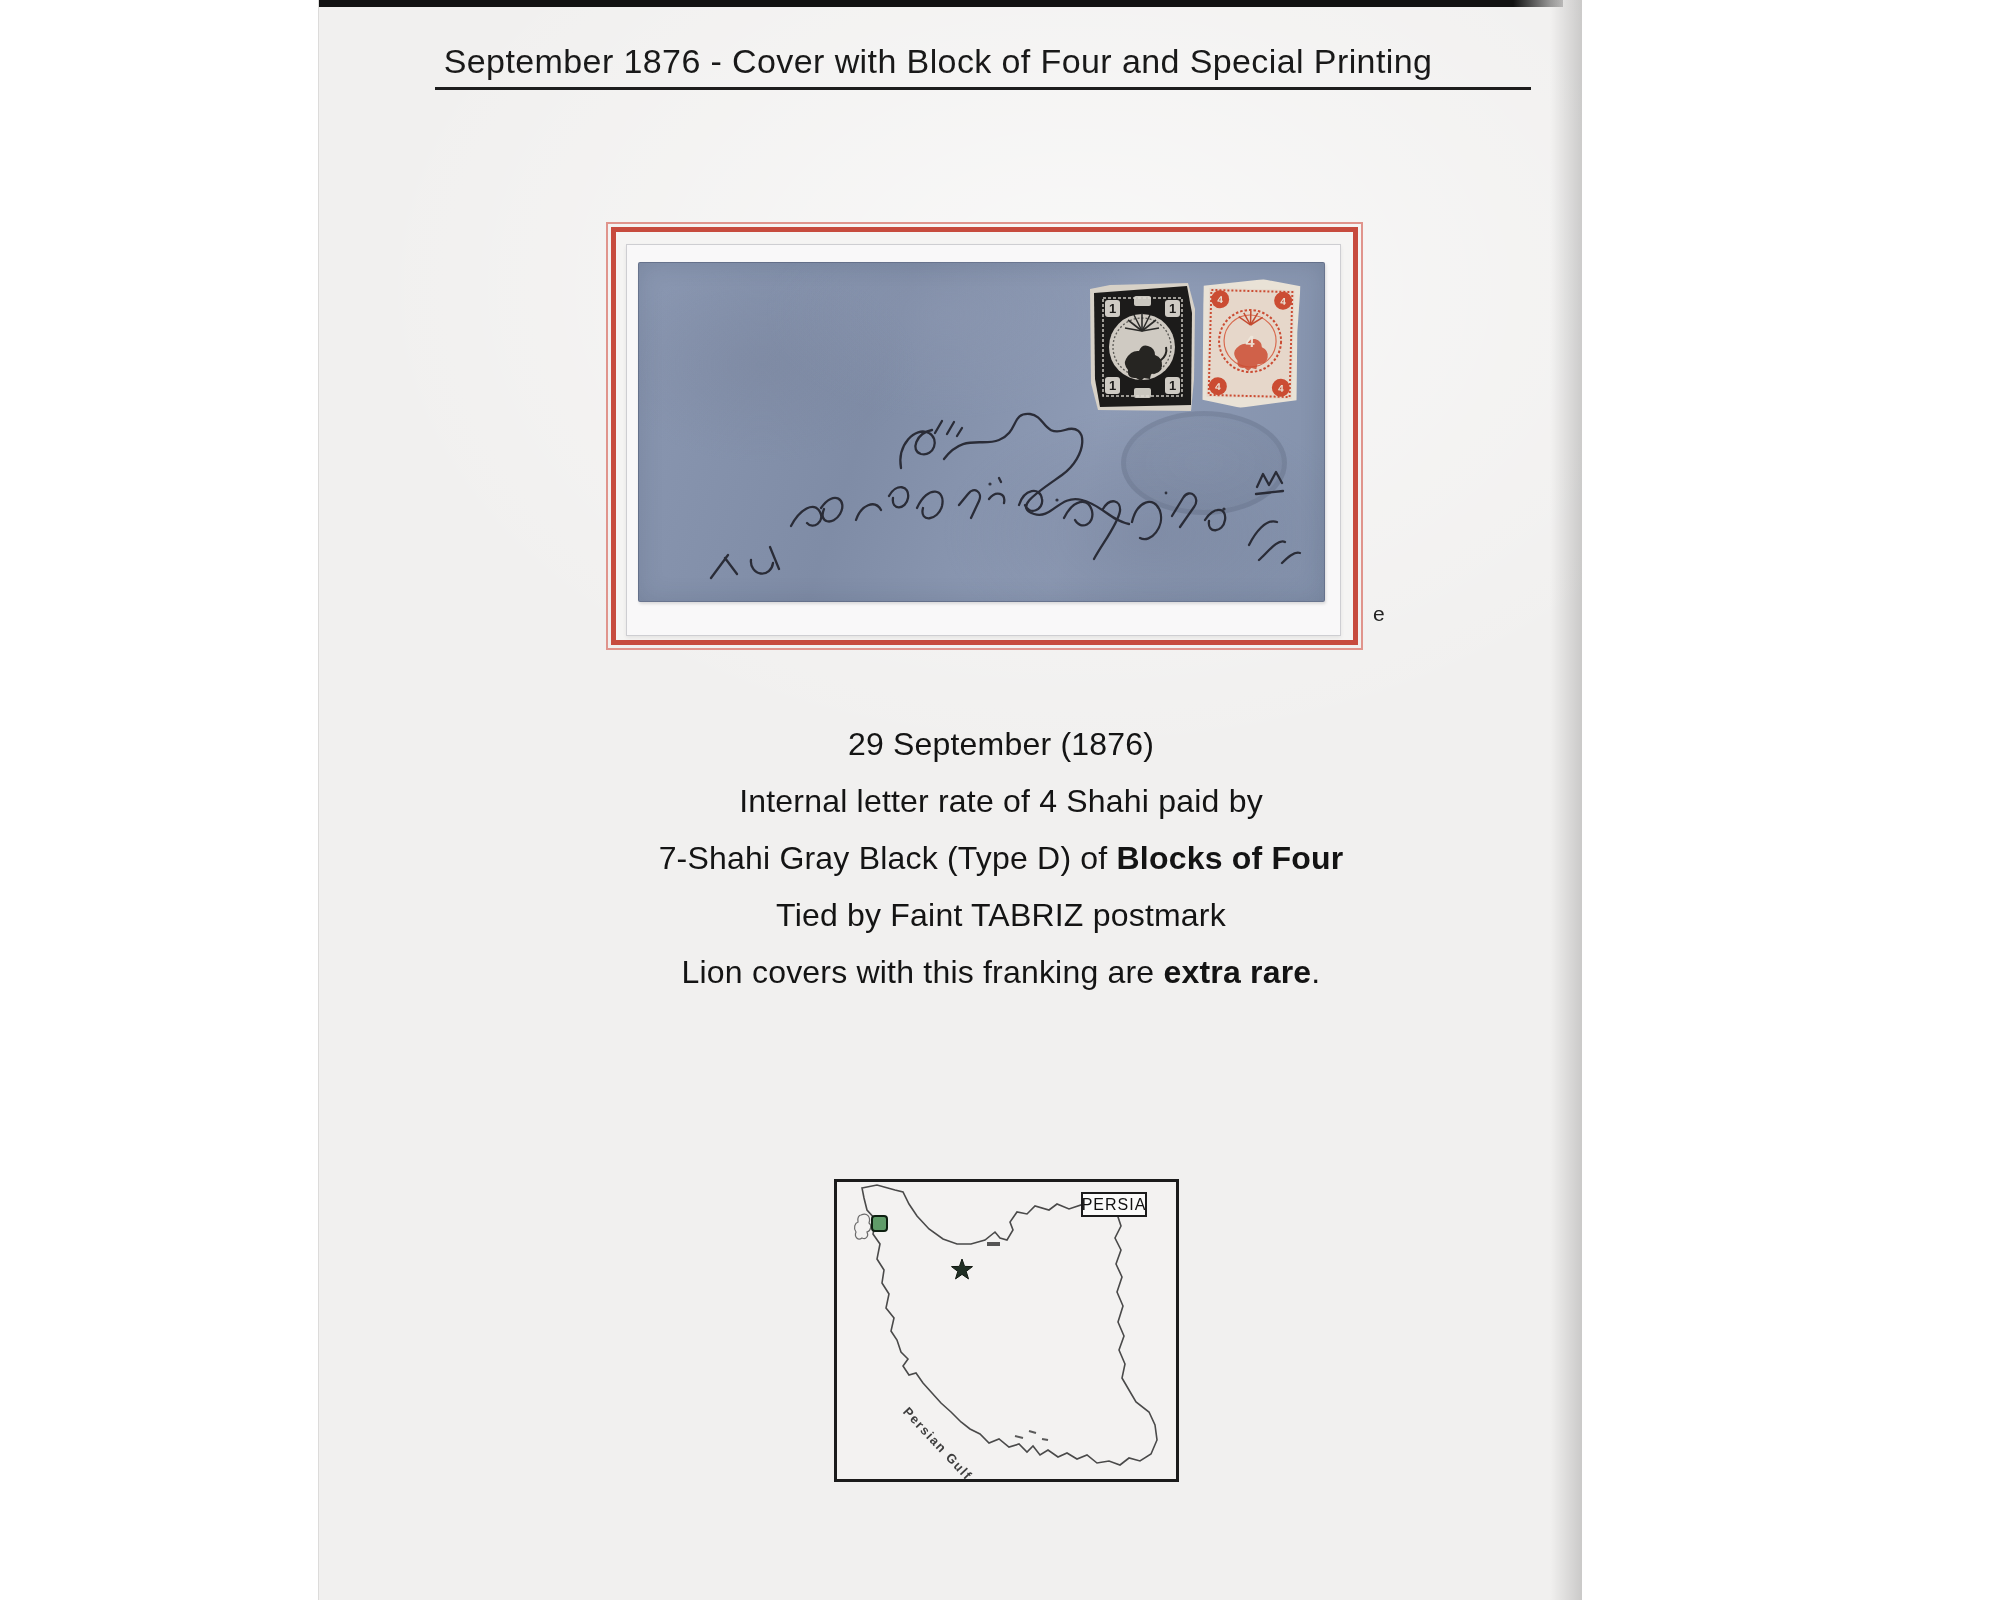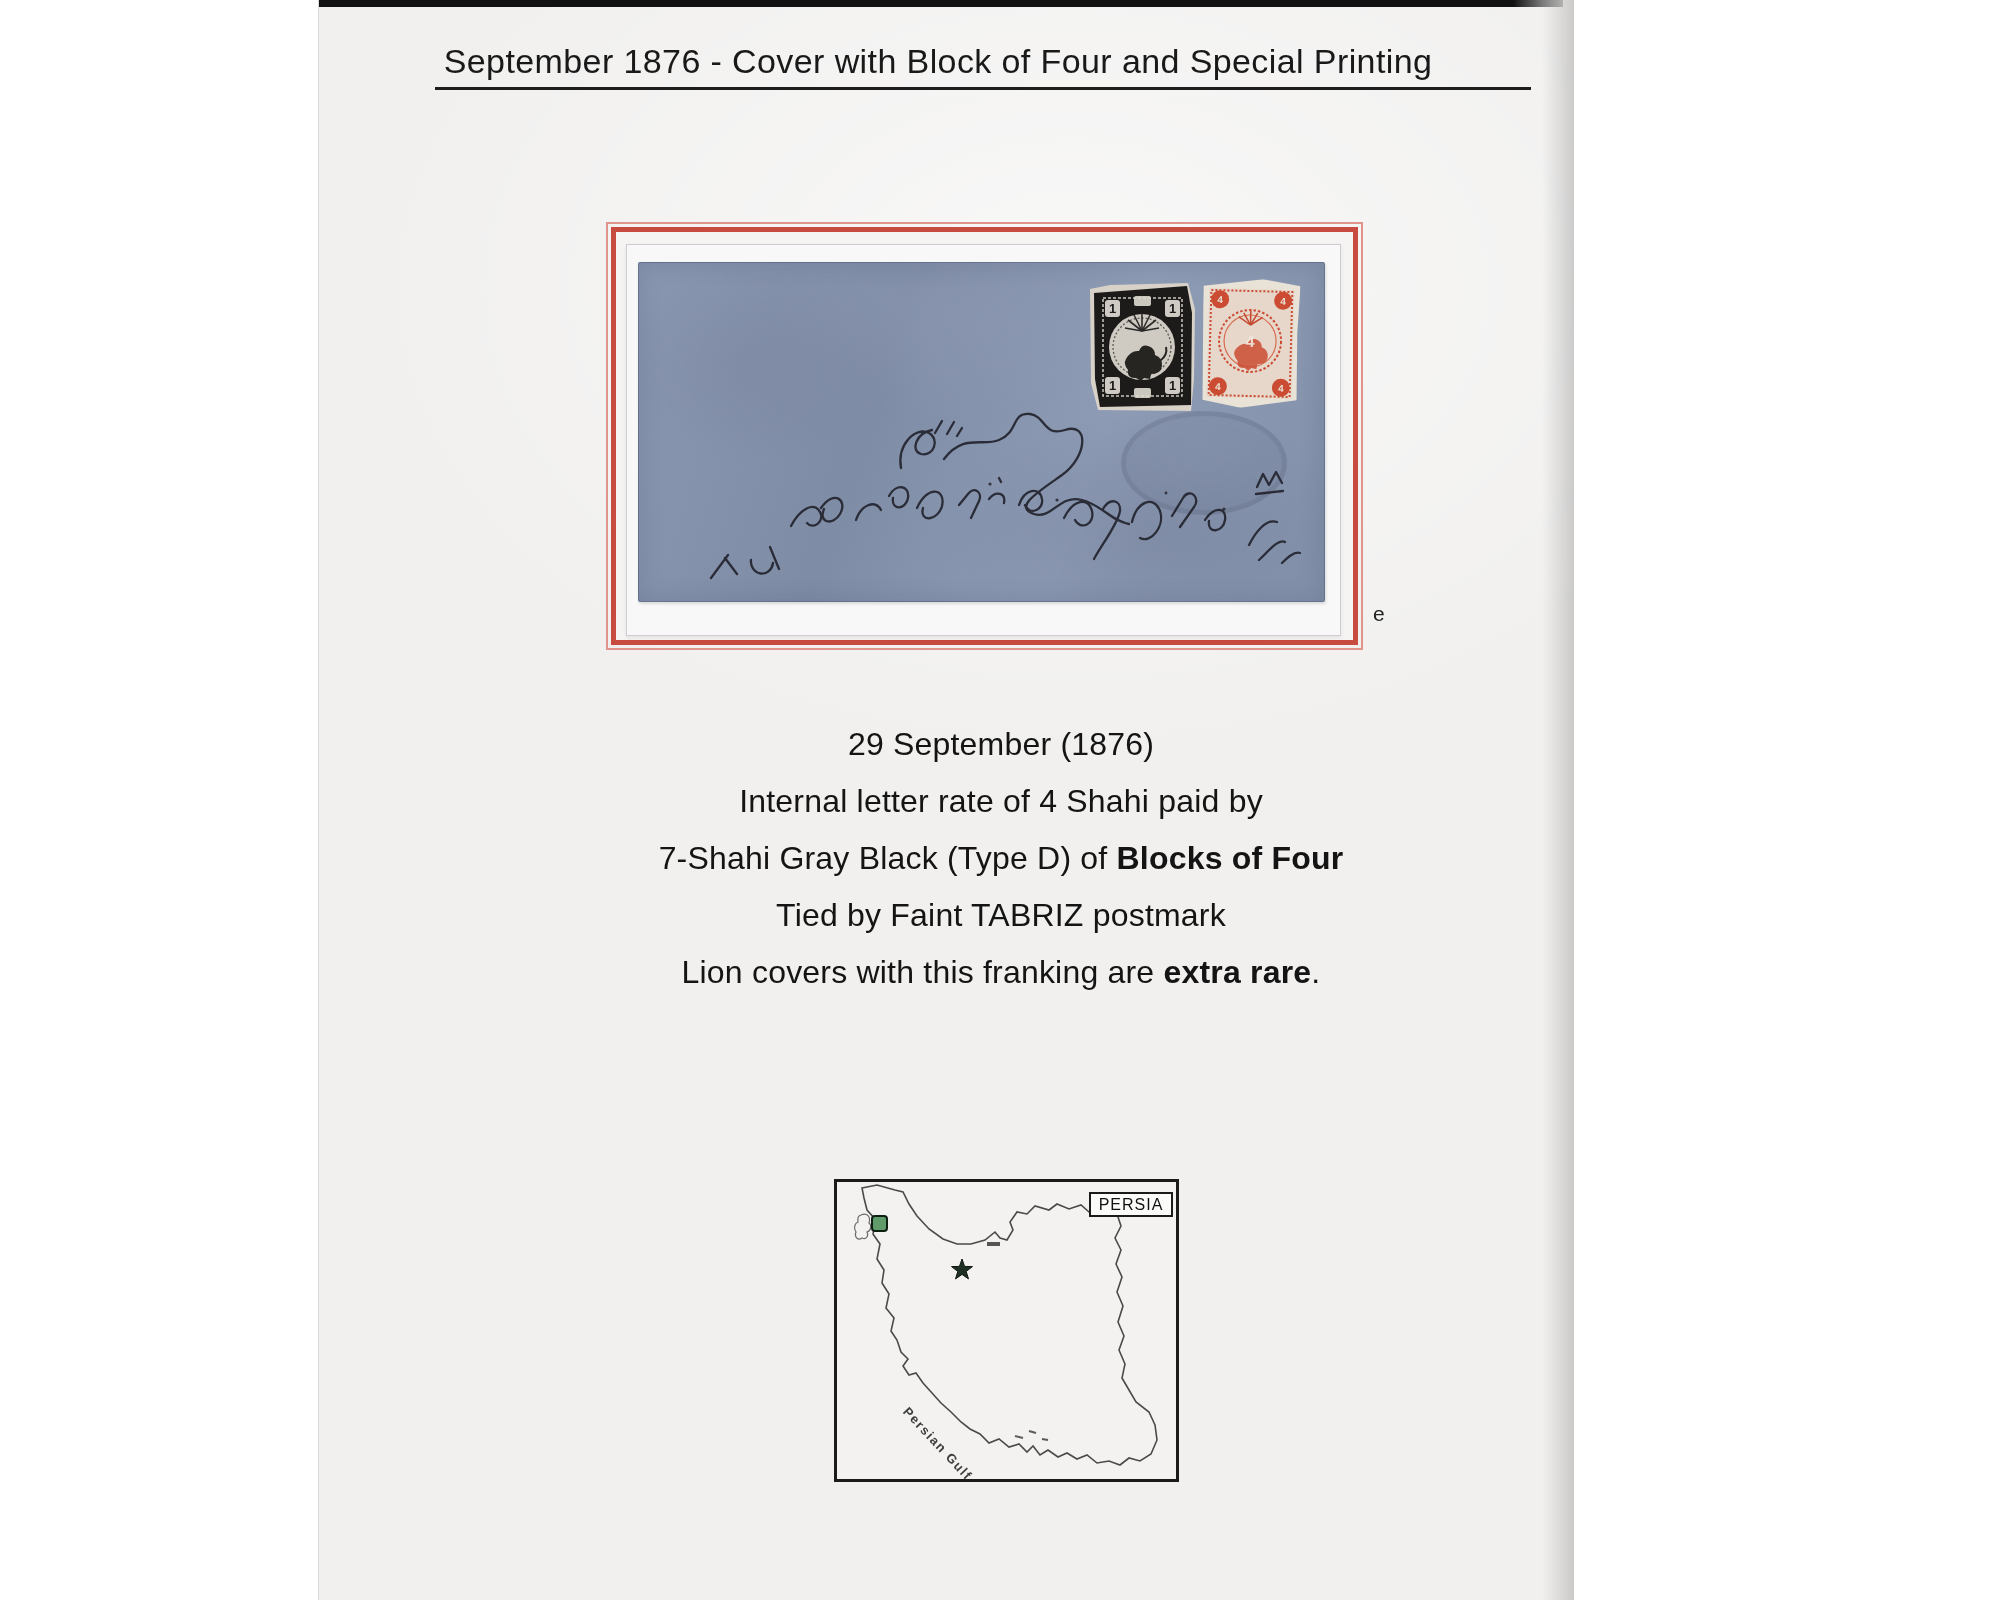--- a/index.html
+++ b/index.html
@@ -9,20 +9,21 @@
     font-family:"Liberation Sans", sans-serif;
     color:#1a1a1a;
   }
   
   .page {
     position:absolute; left:318px; top:0; width:1255px; height:1600px;
     background:
       radial-gradient(1200px 800px at 60% 18%, rgba(255,255,255,0.55), rgba(255,255,255,0) 60%),
       #f1f0ef;
     border-left:1px solid #dcdbda;
+    padding-left:8px;
   }
   .topbar {
     position:absolute; left:0; top:0; width:1244px; height:7px;
     background:linear-gradient(to right, #121212 96%, rgba(18,18,18,0.2));
   }
   .right-shadow {
     position:absolute; right:0; top:0; width:32px; height:1600px;
     background:linear-gradient(to right, rgba(0,0,0,0), rgba(0,0,0,0.16));
   }
   
@@ -79,21 +80,21 @@
     letter-spacing:0.2px;
   }
   .desc b { font-weight:700; }
   
   .map-box {
     position:absolute; left:515px; top:1179px; width:345px; height:303px;
     border:3px solid #1b1b1b; box-sizing:border-box; background:#f3f2f1;
   }
   .map-box svg { position:absolute; left:0; top:0; }
   .persia-label {
-    position:absolute; left:252px; top:10px; width:84px; height:25px;
+    position:absolute; left:244px; top:10px; width:66px; height:25px;
     border:2px solid #1b1b1b; background:#fbfbfa; box-sizing:border-box;
     font-size:16px; letter-spacing:1px; color:#111;
     display:flex; align-items:center; justify-content:center;
   }
   .tabriz-marker {
     position:absolute; left:34px; top:33px; width:17px; height:17px;
     background:#5f9c69; border:2.5px solid #0d1f11; border-radius:4px;
     box-sizing:border-box;
   }
   .gulf-label {

